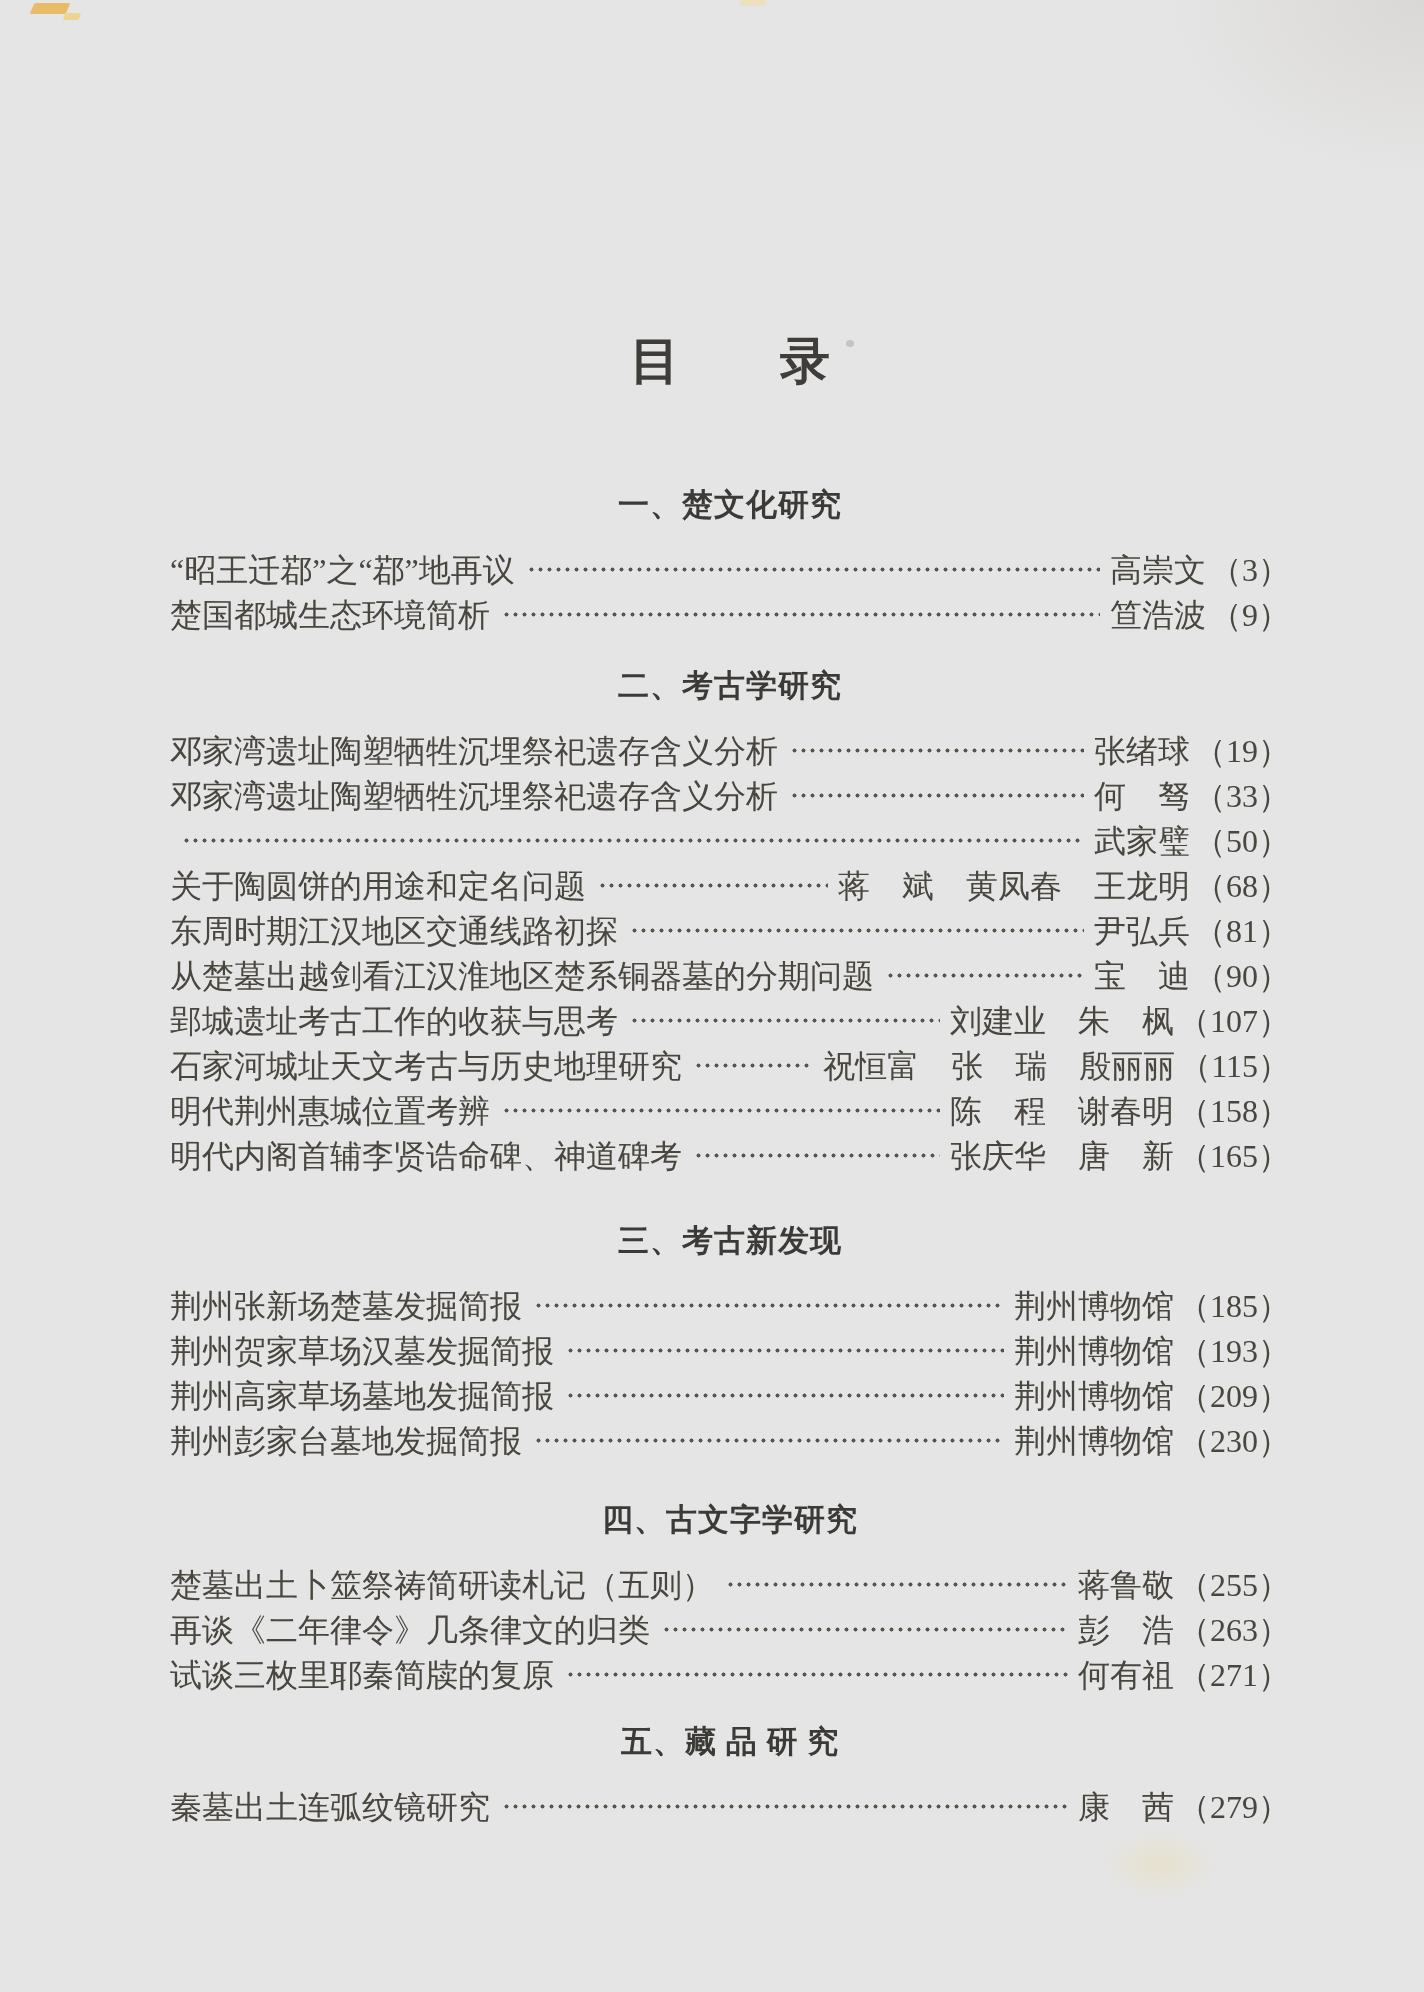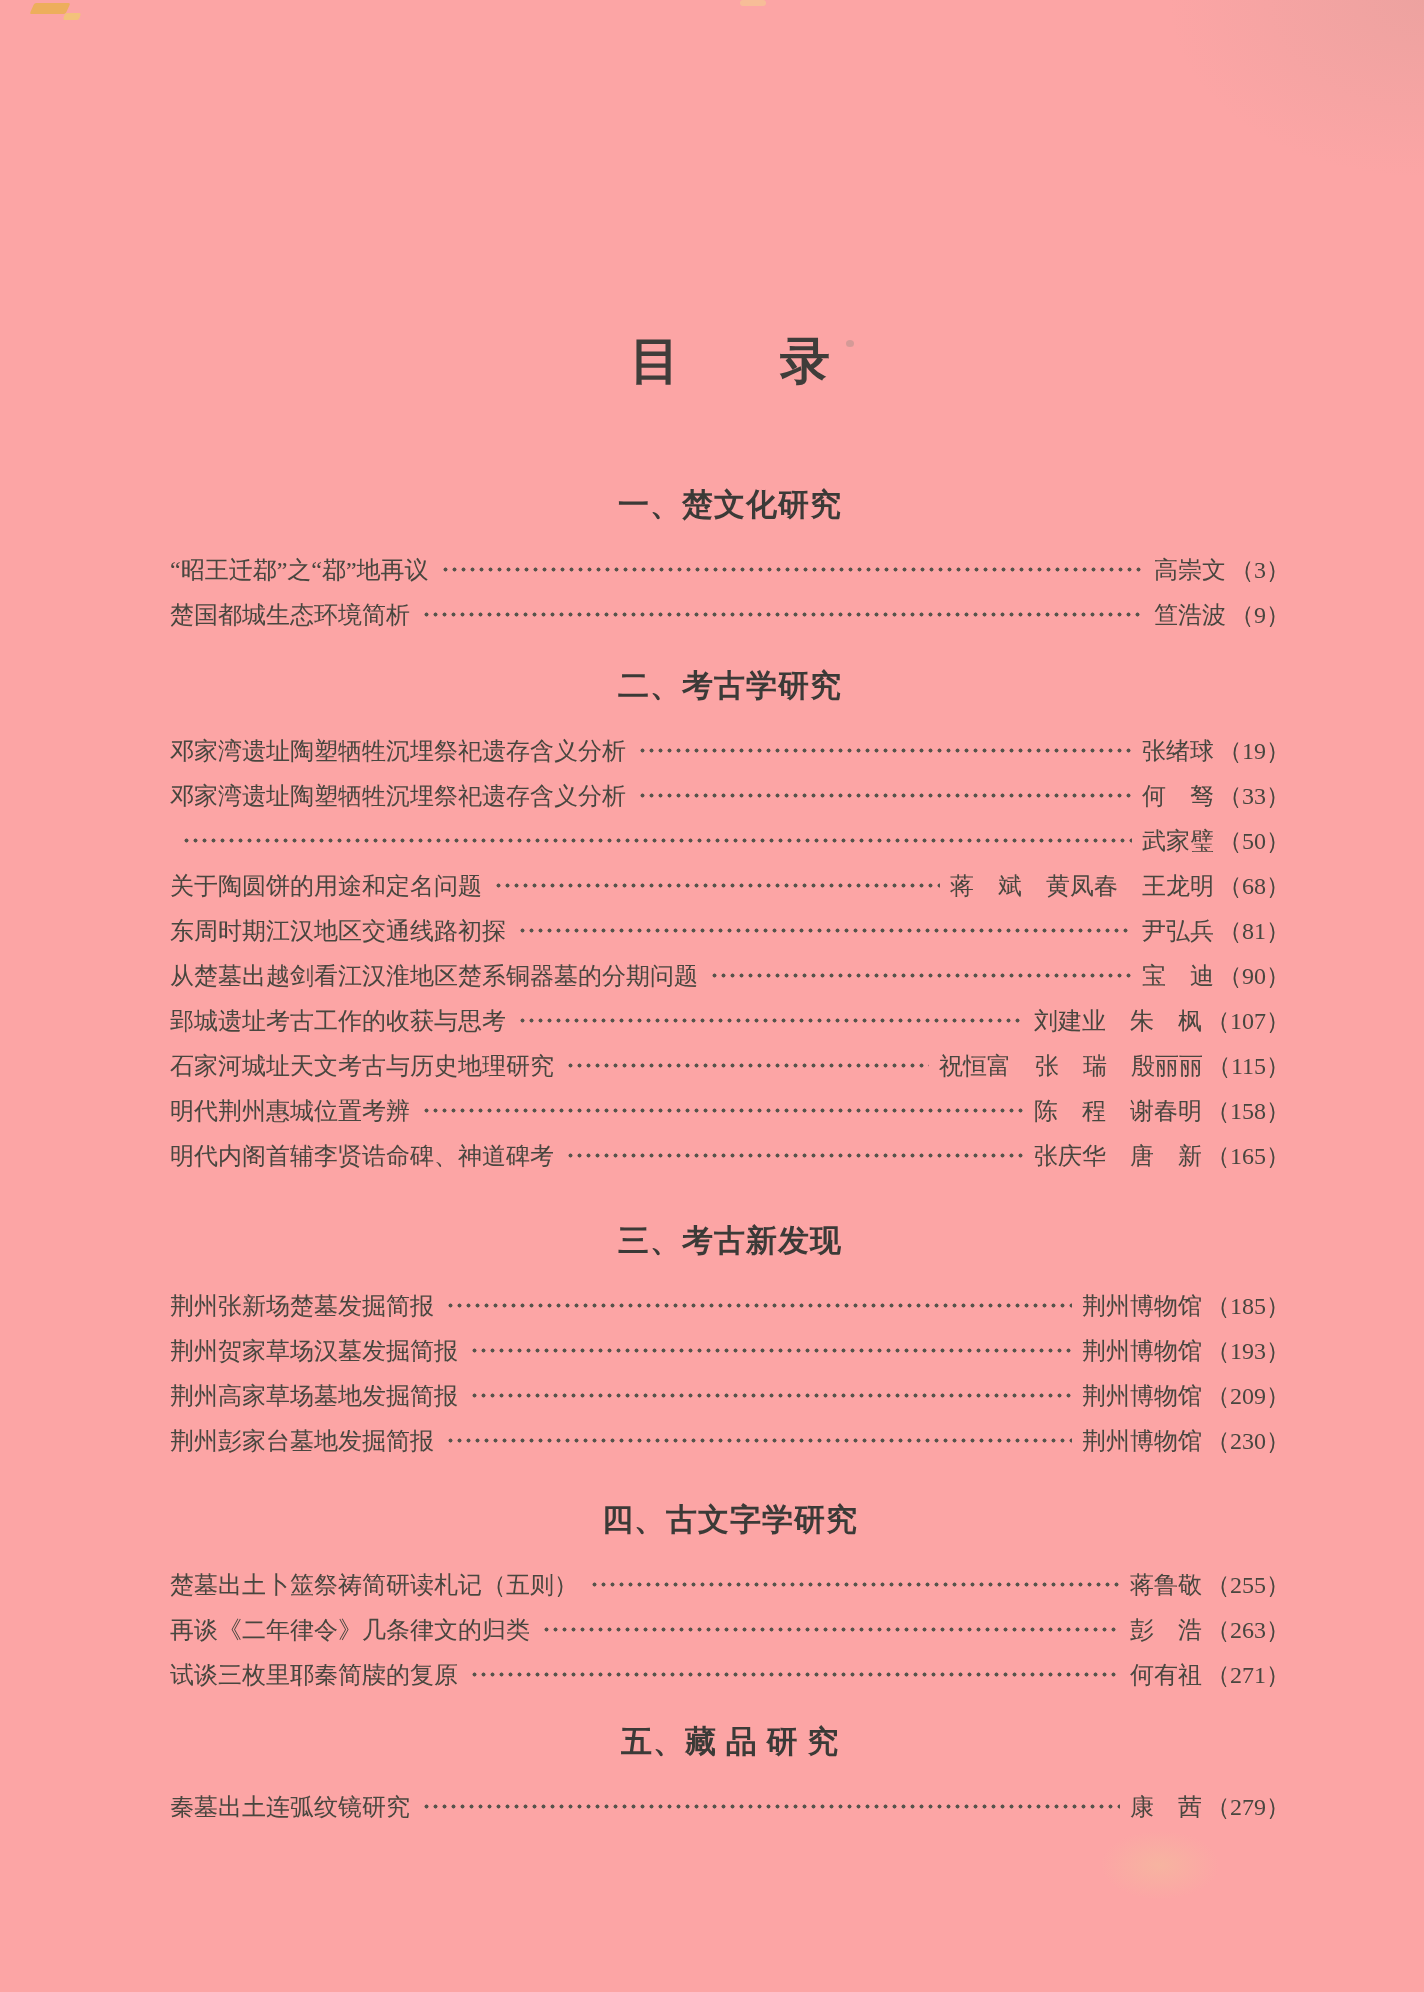--- a/index.html
+++ b/index.html
@@ -1,19 +1,19 @@
 <!DOCTYPE html>
 <html><head>
 <meta charset="utf-8">
 <style>
   html,body { margin:0; padding:0; background:#fcfbf8; }
   .page {
     position:relative;
     width:1424px; height:1992px;
-    background:#fca5a5;
+    background:#e5e5e5;
     overflow:hidden;
     font-family:"Liberation Serif","DejaVu Serif",serif;
     color:#46443f;
   }
   .content {
     position:absolute; left:170px; right:134px; top:0;
   }
   h1.doc-title {
     margin:336px 0 0 0;
     text-align:center;
@@ -36,21 +36,21 @@
     font-weight:bold;
     font-size:31px;
     line-height:1.1;
     letter-spacing:1px;
     color:#3b3a37;
   }
   .entry {
     display:flex;
     align-items:center;
     height:45px;
-    font-size:24px;
+    font-size:32px;
     line-height:1;
     color:#48463f;
   }
   .entry-title { white-space:nowrap; }
   .leader {
     flex:1 1 auto;
     min-width:18px;
     height:45px;
     margin:0 10px 0 12px;
     background-image:radial-gradient(circle, #56534b 1.7px, rgba(0,0,0,0) 2.3px);

